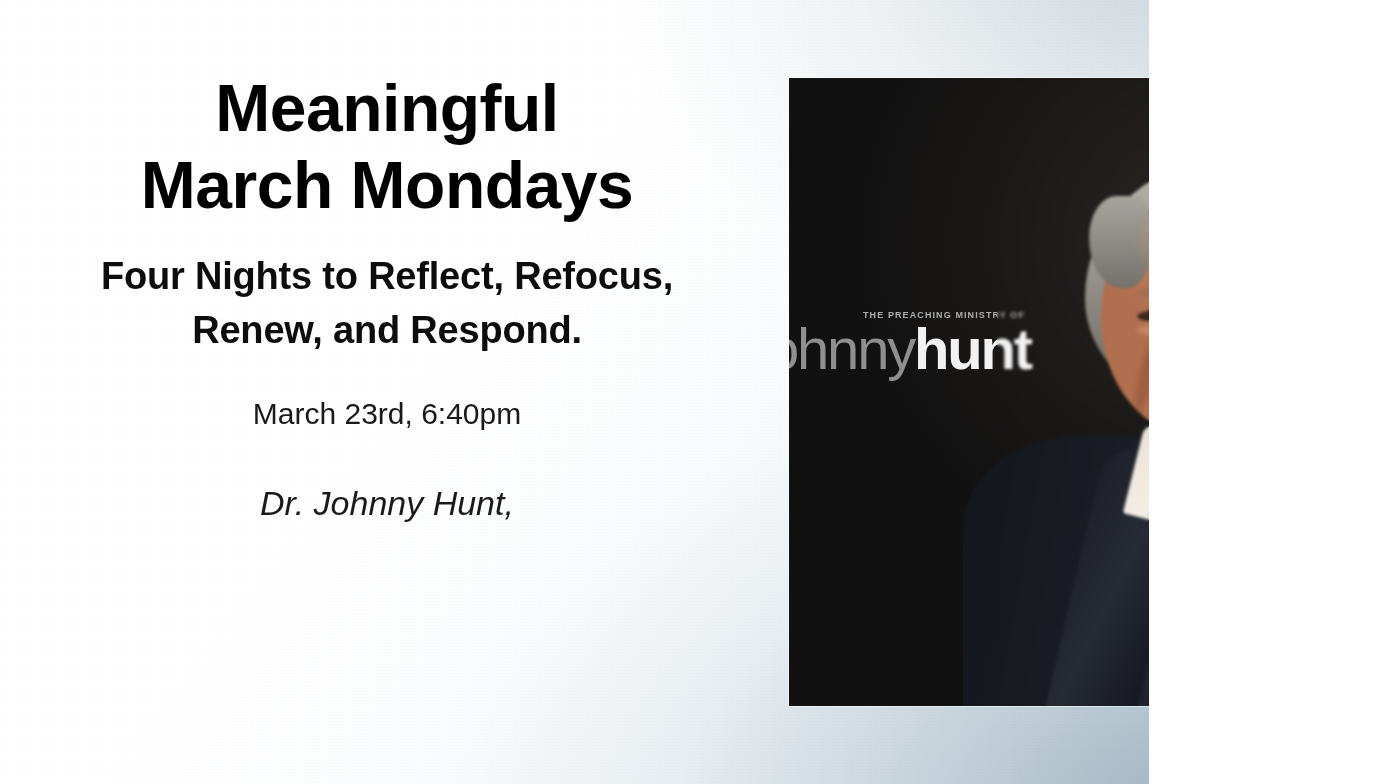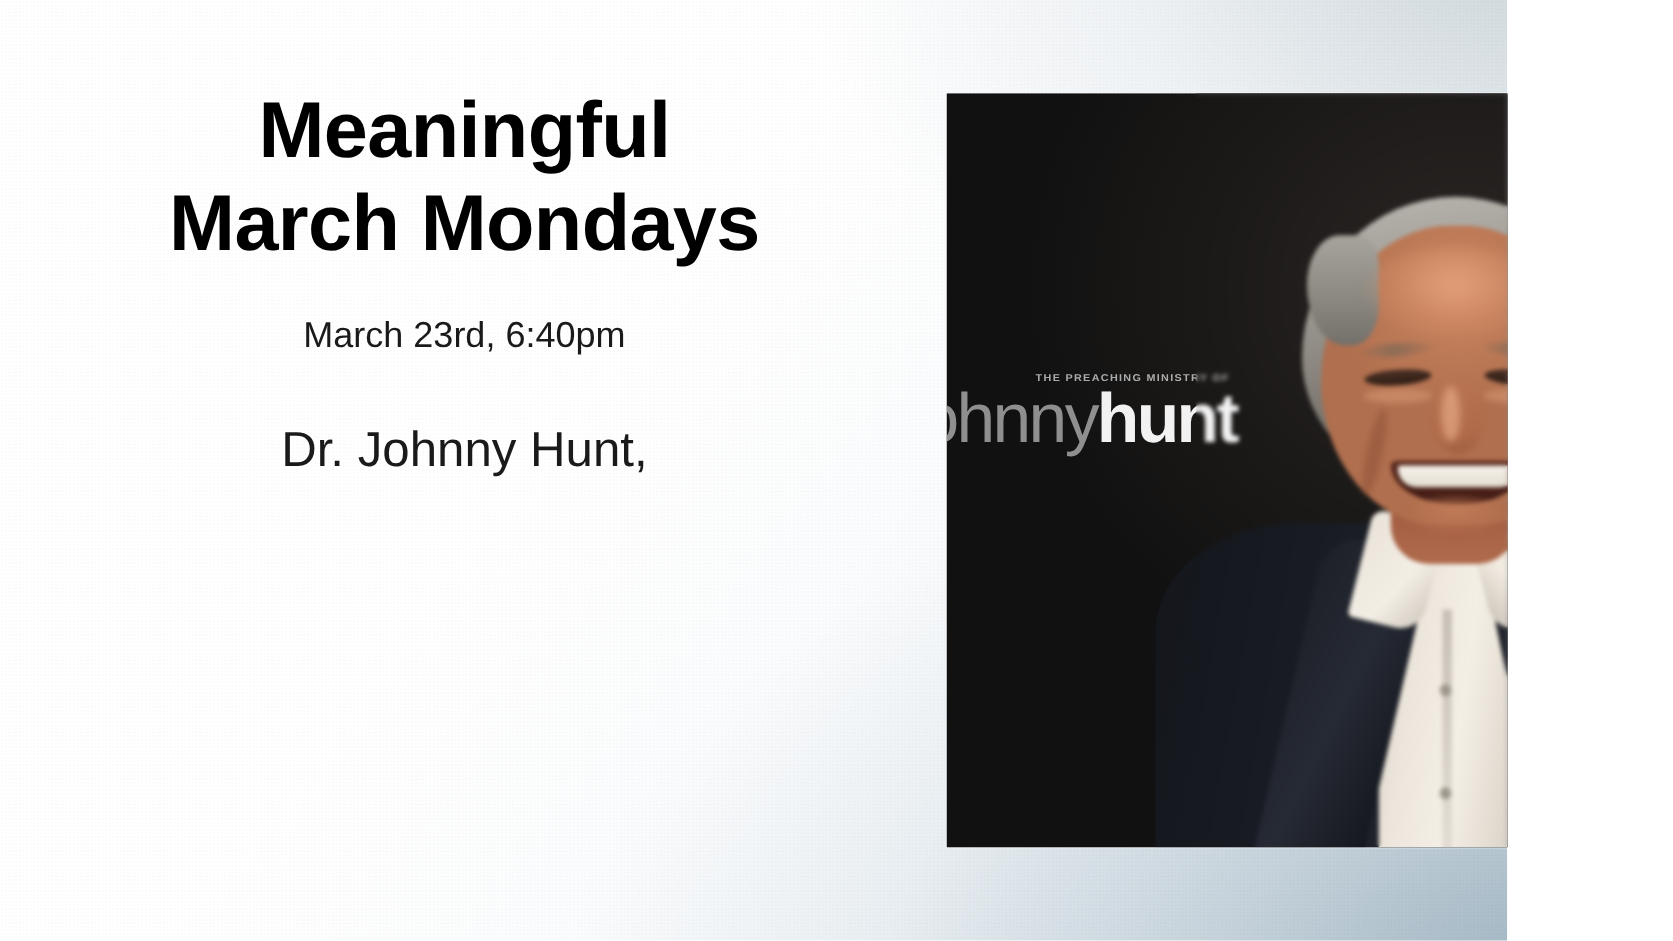--- a/index.html
+++ b/index.html
@@ -11,21 +11,21 @@
     width: 1394px;
     height: 784px;
     overflow: hidden;
     font-family: "Liberation Sans", sans-serif;
     background: #ffffff;
   }
 
   
   .slide {
     position: relative;
-    width: 1256px;
+    width: 1149px;
     height: 784px;
     overflow: hidden;
     background: #ffffff;
   }
   
   .slide-bg {
     position: absolute;
     inset: 0;
     background:
       radial-gradient(ellipse 95% 80% at 108% 104%, rgba(150,173,188,0.95) 0%, rgba(168,187,200,0.55) 28%, rgba(200,214,223,0.22) 52%, rgba(255,255,255,0) 74%),
@@ -77,24 +77,25 @@
   .slide-date {
     margin: 36px 0 0 0;
     font-size: 30px;
     font-weight: 400;
     line-height: 1.35;
     color: #1a1a1a;
   }
 
   .slide-speaker {
     margin: 46px 0 0 0;
-    font-size: 41px;
+    font-size: 34px;
     font-weight: 400;
     line-height: 1.35;
     color: #1a1a1a;
+    font-style: italic;
   }
 
   
   .photo-frame {
     position: absolute;
     left: 789px;
     top: 78px;
     width: 527px;
     height: 628px;
     overflow: hidden;
@@ -430,20 +431,21 @@
 
 <div class="slide">
 
   <div class="slide-bg"></div>
 
   <div class="text-col">
 
     <h1 class="slide-title">Meaningful
 March Mondays</h1>
 
+    <h2 class="slide-subtitle">Four Nights to Reflect, Refocus, Renew, and Respond.</h2>
 
     <p class="slide-date">March 23rd, 6:40pm</p>
 
     <p class="slide-speaker">Dr. Johnny Hunt,</p>
   </div>
 
   <div class="photo-frame">
     <div class="photo-stage">
 
       <div class="wordmark">

